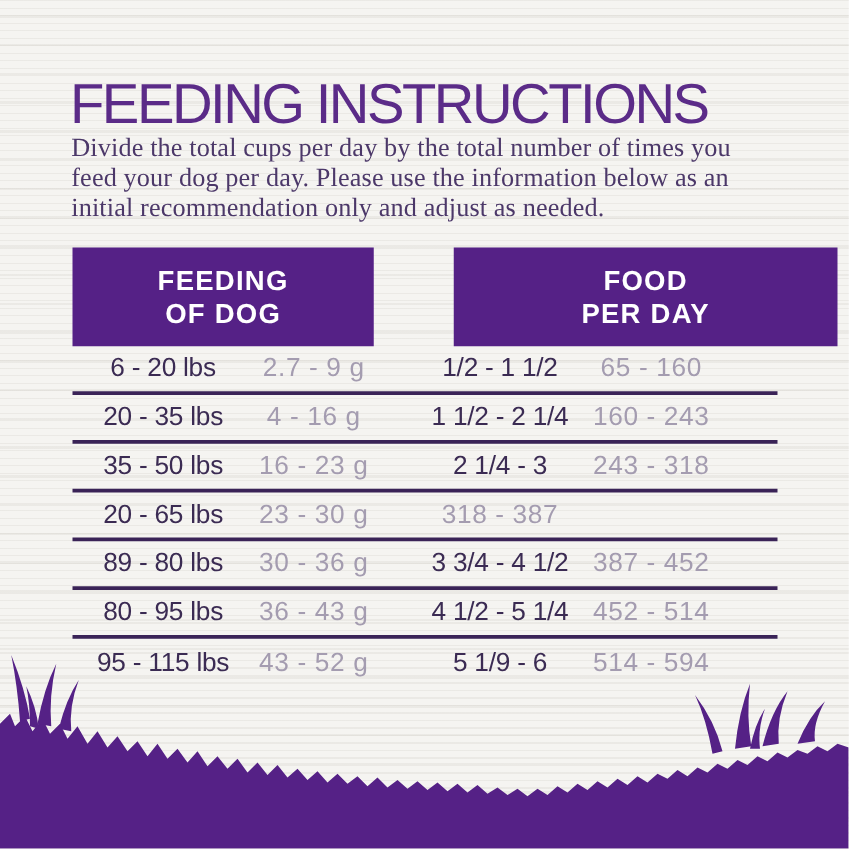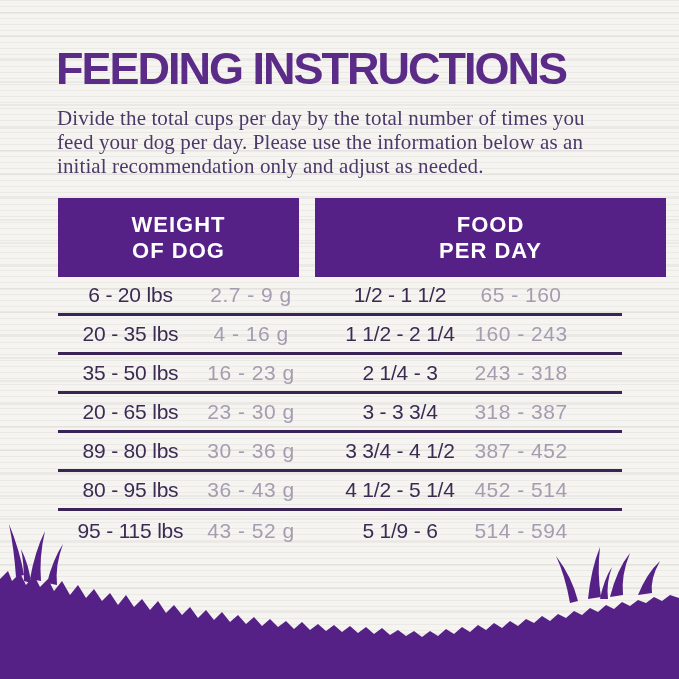--- a/index.html
+++ b/index.html
@@ -12,25 +12,25 @@
     overflow: hidden;
     background-color: #f5f4f1;
     background-image:
       repeating-linear-gradient(0deg, rgba(208,205,198,0.28) 0 1px, rgba(255,255,255,0) 1px 6px),
       repeating-linear-gradient(0deg, rgba(255,255,255,0) 0 21px, rgba(199,196,188,0.22) 21px 23px);
   }
 
   .title {
     position: absolute;
     left: 56px;
-    top: 46px;
+    top: 60px;
     margin: 0;
     font-size: 45px;
     line-height: 1;
-    font-weight: 700;
+    font-weight: 400;
     letter-spacing: -2px;
     color: #5b2b88;
     white-space: nowrap;
   }
 
   .intro {
     position: absolute;
     left: 57px;
     top: 106px;
     font-size: 21px;
@@ -55,21 +55,21 @@
     flex-direction: column;
     align-items: center;
     justify-content: center;
     font-weight: 700;
     font-size: 22px;
     line-height: 26px;
     letter-spacing: 1px;
     text-align: center;
   }
   .header-box.left  { width: 241px; }
-  .header-box.right { width: 351px; }
+  .header-box.right { width: 307px; margin-left: 48px; }
 
   .rows {
     position: absolute;
     left: 58px;
     top: 277px;
     width: 564px;
   }
   .trow {
     display: grid;
     grid-template-columns: 145px 96px 41px 120px 122px;
@@ -107,21 +107,21 @@
   <h1 class="title">FEEDING INSTRUCTIONS</h1>
 
   <div class="intro">
     <div>Divide the total cups per day by the total number of times you</div>
     <div>feed your dog per day. Please use the information below as an</div>
     <div>initial recommendation only and adjust as needed.</div>
   </div>
 
   <div class="header-row">
     <div class="header-box left">
-      <span>WEIGHT</span>
+      <span>FEEDING</span>
       <span>OF DOG</span>
     </div>
     <div class="header-box right">
       <span>FOOD</span>
       <span>PER DAY</span>
     </div>
   </div>
 
   <div class="rows">
     <div class="trow">
@@ -145,21 +145,20 @@
       <div class="cell muted">16 - 23 g</div>
       <div class="cell"></div>
       <div class="cell bold">2 1/4 - 3</div>
       <div class="cell muted">243 - 318</div>
     </div>
 
     <div class="trow">
       <div class="cell bold">20 - 65 lbs</div>
       <div class="cell muted">23 - 30 g</div>
       <div class="cell"></div>
-      <div class="cell bold">3 - 3 3/4</div>
       <div class="cell muted">318 - 387</div>
     </div>
 
     <div class="trow">
       <div class="cell bold">89 - 80 lbs</div>
       <div class="cell muted">30 - 36 g</div>
       <div class="cell"></div>
       <div class="cell bold">3 3/4 - 4 1/2</div>
       <div class="cell muted">387 - 452</div>
     </div>

